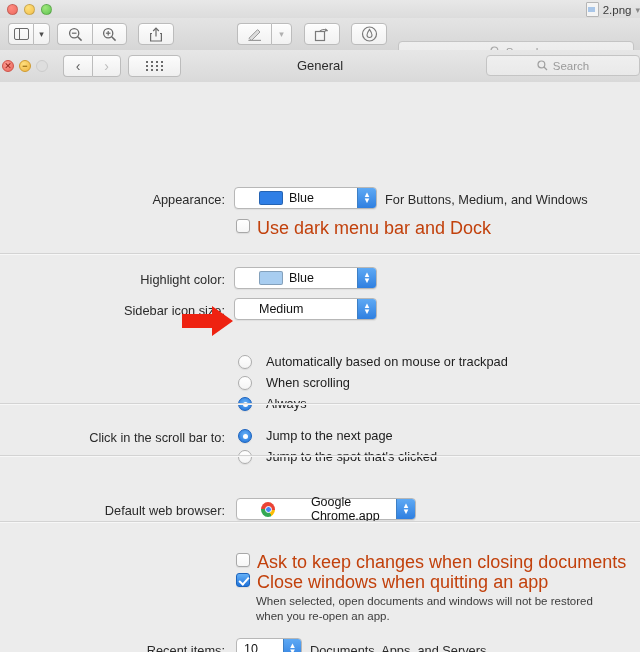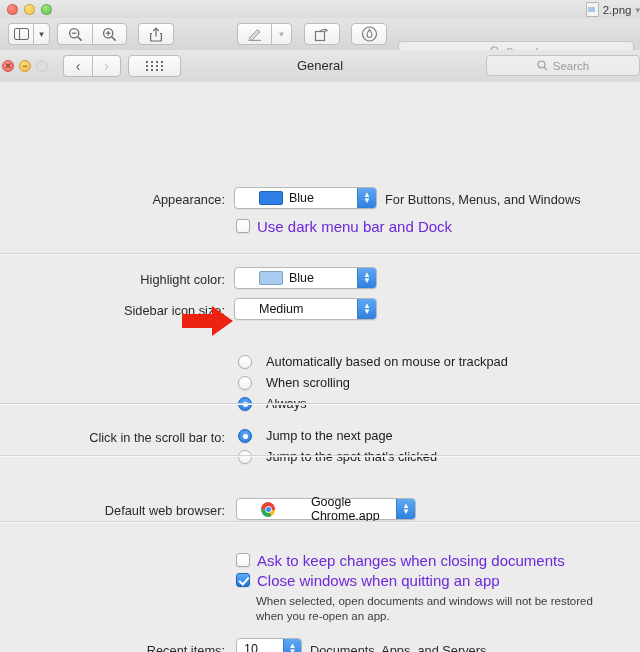--- a/index.html
+++ b/index.html
@@ -155,21 +155,21 @@
     box-shadow:0 1px 1px rgba(0,0,0,.07);
     position:relative;margin-top:1px;
   }
   .cbox.on{
     background:linear-gradient(#64b0f7,#1f73da);border:1px solid #1b63bd;
   }
   .cbox.on:after{
     content:"";position:absolute;left:4px;top:1px;width:4px;height:8px;
     border:solid #fff;border-width:0 2px 2px 0;transform:rotate(42deg);
   }
-  .cbl{font-size:15px;color:#6d28d9;white-space:nowrap;}
+  .cbl{font-size:18px;color:#c2410c;white-space:nowrap;}
 
   
   .rbrow{position:absolute;display:flex;align-items:center;gap:14px;}
   .rb{
     width:14px;height:14px;min-width:14px;box-sizing:border-box;border-radius:50%;
     background:linear-gradient(#ffffff,#f4f4f4);border:1px solid #adadad;
     box-shadow:0 1px 1px rgba(0,0,0,.07);position:relative;
   }
   .rb.on{background:radial-gradient(circle at 50% 40%,#69b3f8,#1d6fd6);border:1px solid #1a62be;}
   .rb.on:after{content:"";position:absolute;left:4px;top:4px;width:5px;height:5px;border-radius:50%;background:#fff;}
@@ -319,21 +319,21 @@
 
     <div class="lbl" style="left:70px;top:110px;width:155px;">Appearance:</div>
     <div class="popup" style="left:234px;top:105px;width:143px;">
       <span class="swatch" style="background:#2f7fe6;"></span>
       <span>Blue</span>
       <span class="arrows">
           <span>▴</span>
           <span>▾</span>
         </span>
     </div>
-    <div class="hint" style="left:385px;top:110px;">For Buttons, Menus, and Windows</div>
+    <div class="hint" style="left:385px;top:110px;">For Buttons, Medium, and Windows</div>
 
     <div class="cbrow" style="left:236px;top:136px;">
       <span class="cbox"></span>
       <span class="cbl">Use dark menu bar and Dock</span>
     </div>
 
     <div class="lbl" style="left:70px;top:190px;width:155px;">Highlight color:</div>
     <div class="popup" style="left:234px;top:185px;width:143px;">
       <span class="swatch" style="background:#a8cdf0;"></span>
       <span>Blue</span>

